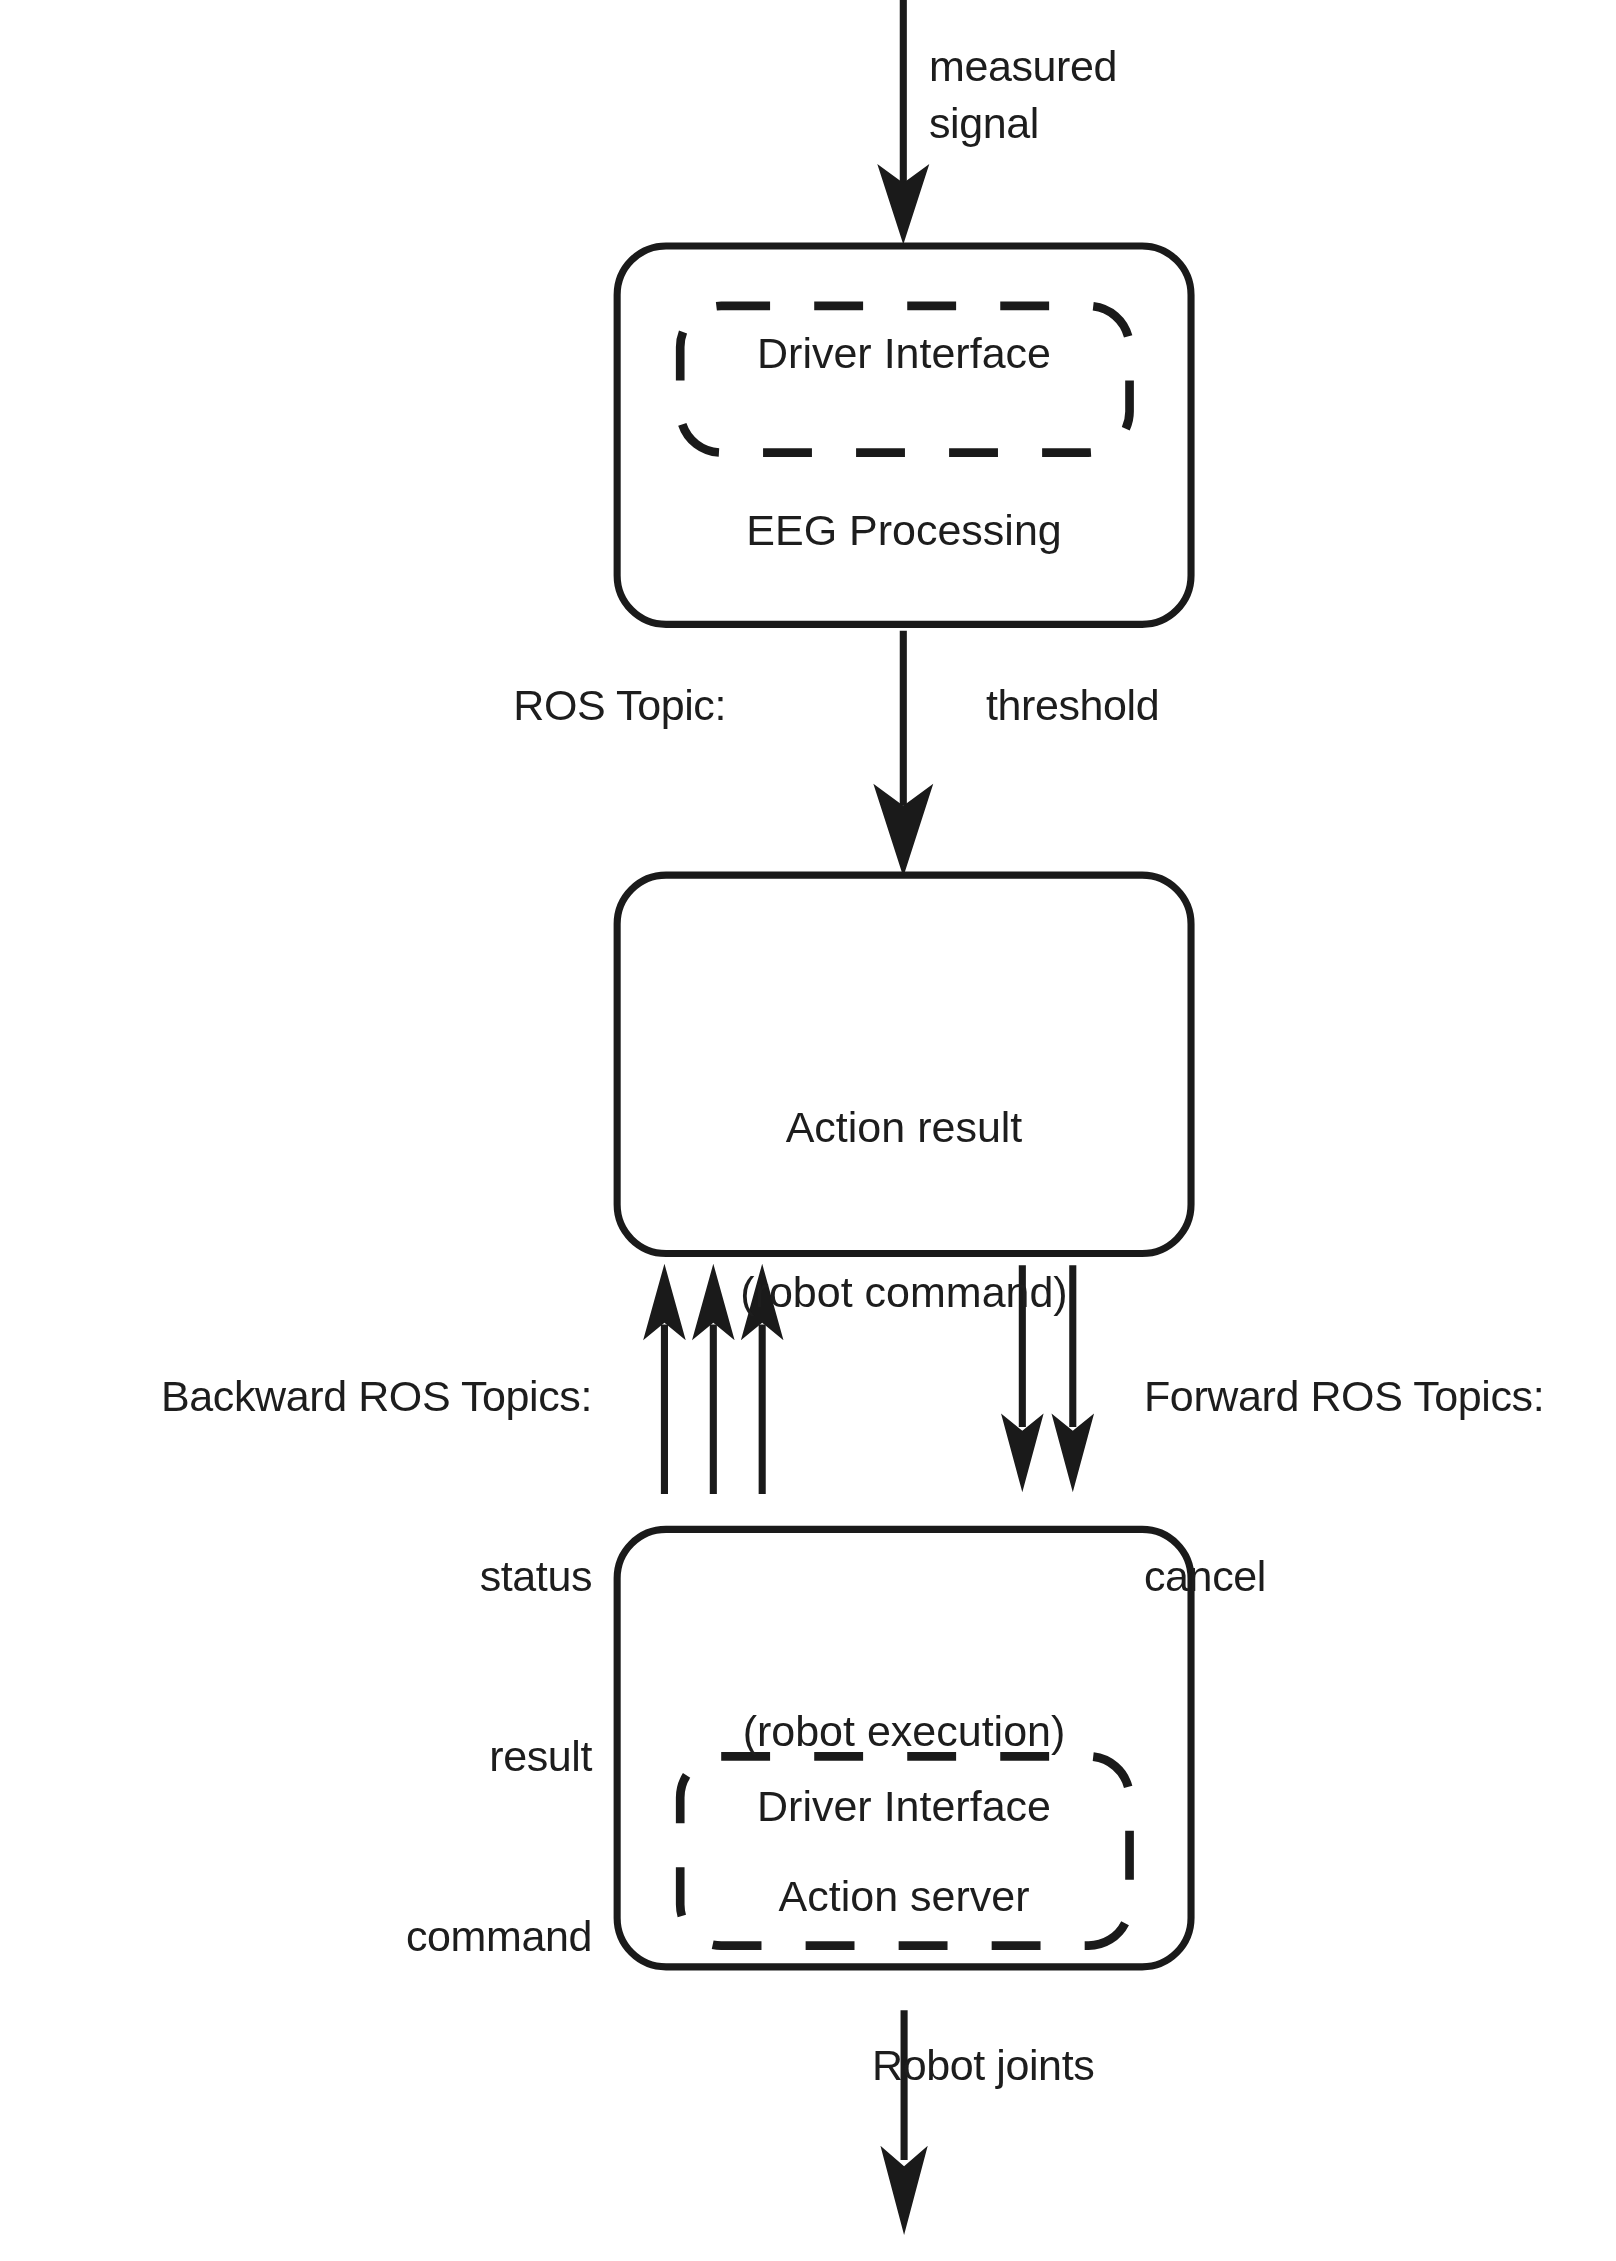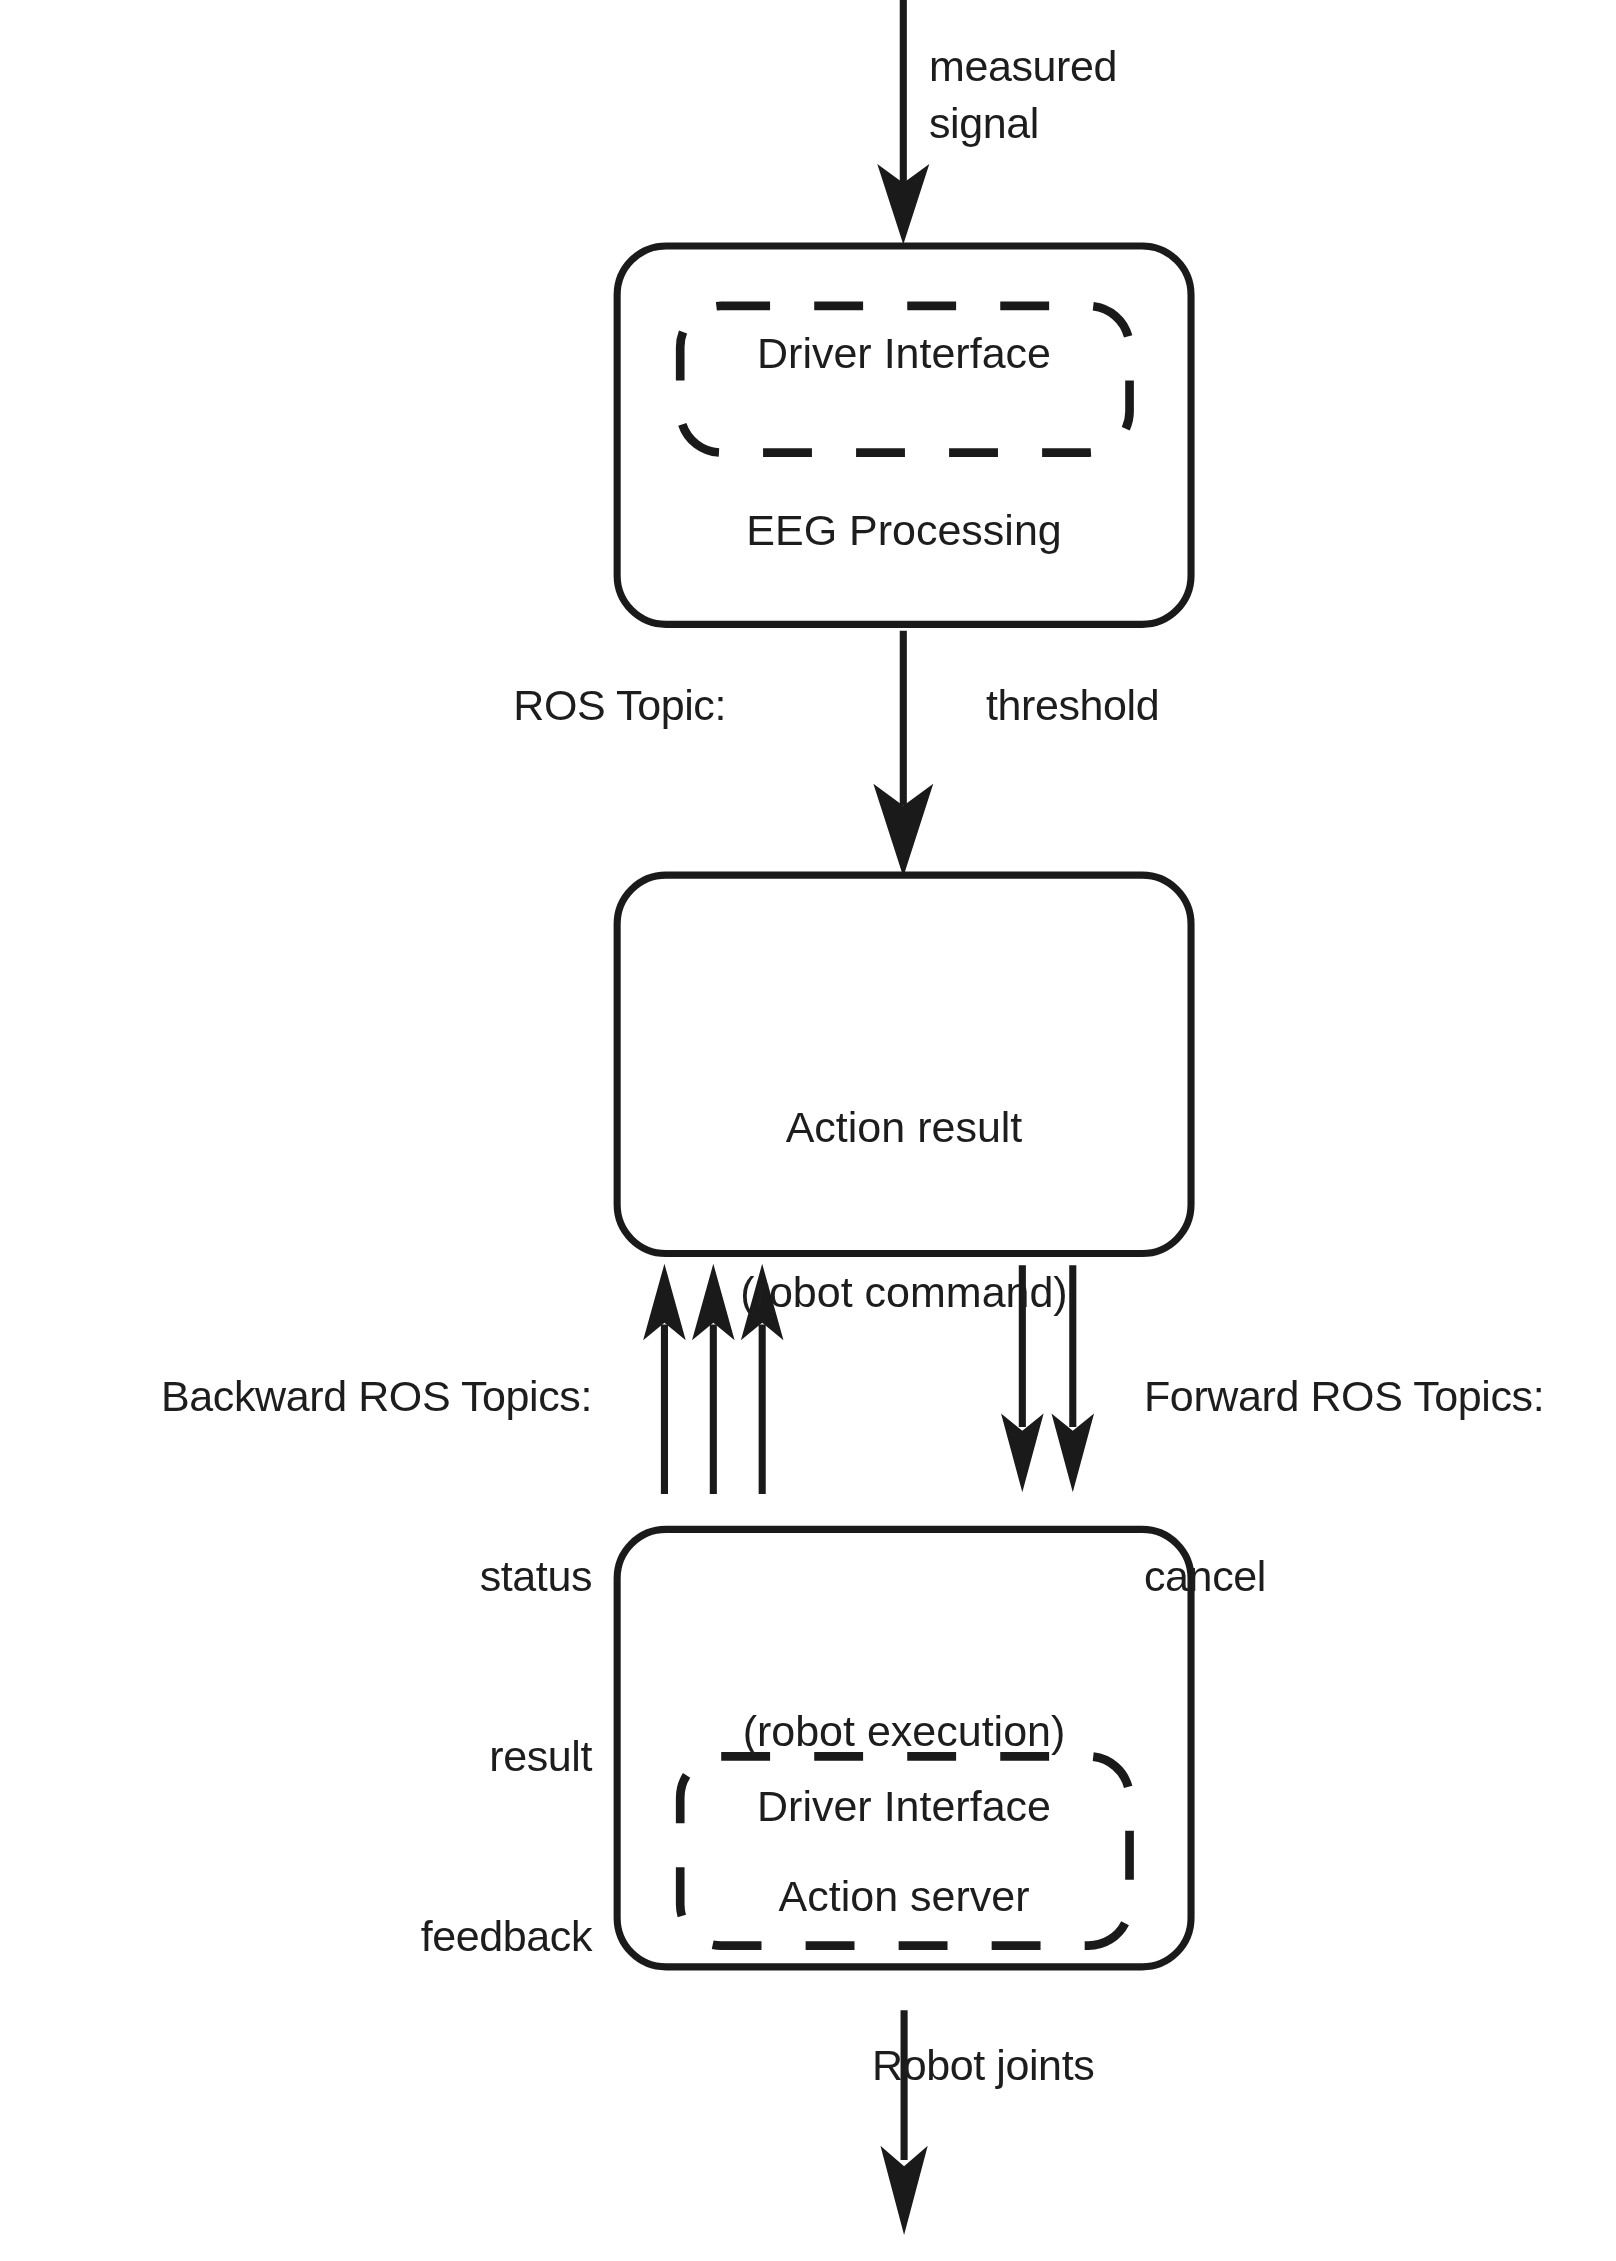--- a/index.html
+++ b/index.html
@@ -148,21 +148,21 @@
 signal</div>
 
   <div class="lbl" id="ros-topic-label">ROS Topic:</div>
 
   <div class="lbl" id="threshold-label">threshold</div>
 
   <div class="lbl lbl-right" id="backward-topics-label">
     <div>Backward ROS Topics:</div>
     <div>status</div>
     <div>result</div>
-    <div>feedback</div>
+    <div>command</div>
   </div>
 
   <div class="lbl lbl-left" id="forward-topics-label">
     <div>Forward ROS Topics:</div>
     <div>cancel</div>
   </div>
 
   <div class="lbl" id="robot-joints-label">Robot joints</div>
 
   <div class="box-text" id="top-box-inner-label">Driver Interface</div>

